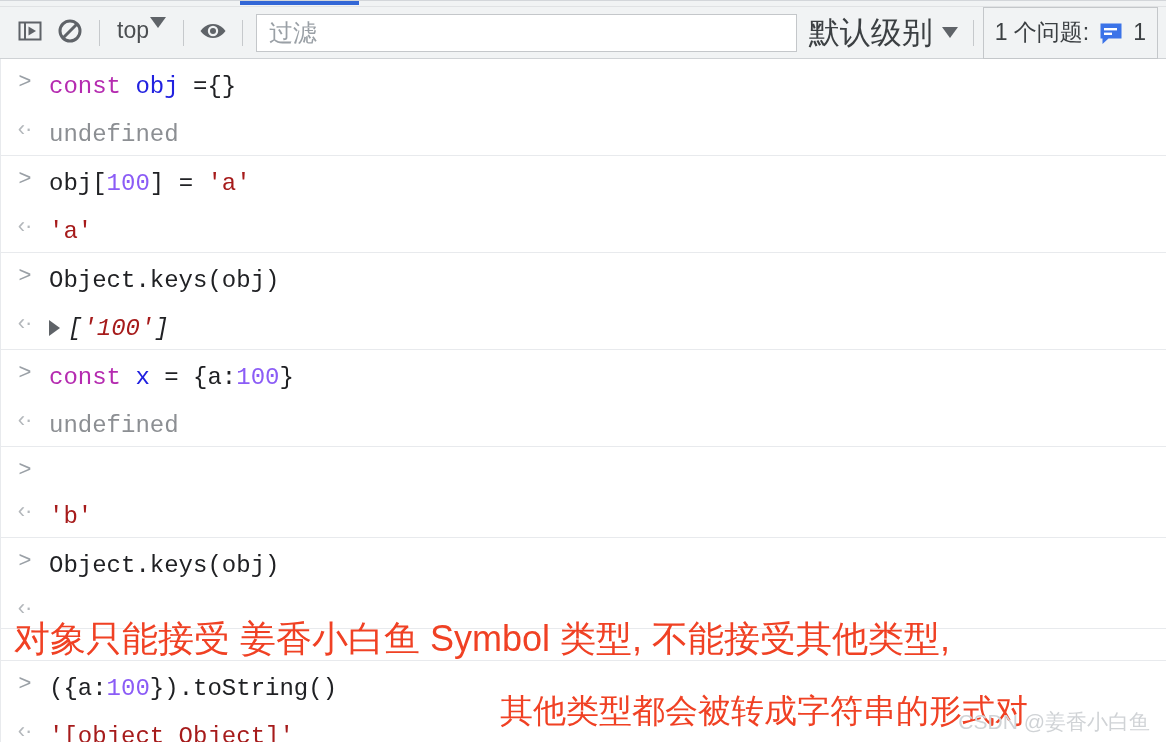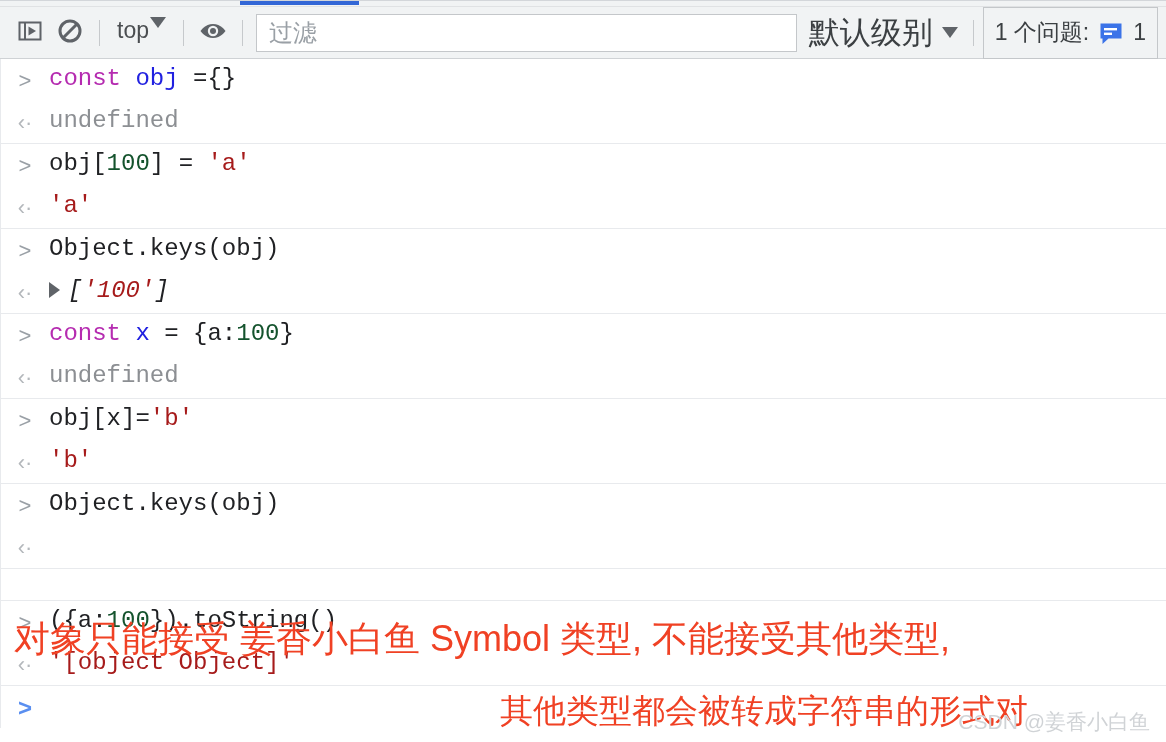--- a/index.html
+++ b/index.html
@@ -164,38 +164,38 @@
     justify-content: center;
     padding-top: 2px;
     color: #a8abaf;
     font-size: 22px;
     font-family: "Liberation Sans", sans-serif;
     user-select: none;
   }
   .gutter.in  { color: #9aa0a6; }
   .gutter.out { color: #b4b8bc; }
   .gutter.prompt-active { color: #5a8ff0; font-weight: bold; font-size: 24px; }
-  .content { flex: 1 1 auto; padding-right: 12px; white-space: pre-wrap; }
+  .content { flex: 1 1 auto; padding-right: 12px; white-space: pre-wrap; margin-top: 8px; }
 
   .tri {
     display: inline-block;
     width: 0; height: 0;
     border-top: 8px solid transparent;
     border-bottom: 8px solid transparent;
     border-left: 11px solid #5f6368;
     margin-right: 8px;
     position: relative;
     top: 1px;
     cursor: pointer;
   }
 
   
   .t-kw     { color: #b52bb0; }
   .t-var    { color: #2121e0; }
-  .t-num    { color: #14532d; }
+  .t-num    { color: #8b5cf6; }
   .t-str    { color: #a61b1b; }
   .t-plain  { color: #202124; }
   .t-undef  { color: #8c8f93; text-align: center; }
   .t-italic { font-style: italic; text-align: center; }
   .t-count  { color: #5f6368; font-style: italic; }
   .t-brkt   { color: #202124; font-style: italic; }
 
   
   .annot {
     position: absolute;
@@ -326,21 +326,20 @@
       <div class="row sep-top">
         <div class="gutter in">&gt;</div>
         <div class="content"><span class="t-kw">const </span><span class="t-var">x </span><span class="t-plain">= {a:</span><span class="t-num">100</span><span class="t-plain">}</span></div>
       </div>
       <div class="row">
         <div class="gutter out">‹·</div>
         <div class="content"><span class="t-undef">undefined</span></div>
       </div>
       <div class="row sep-top">
         <div class="gutter in">&gt;</div>
-        <div class="content"><span class="t-plain">obj[x]=</span><span class="t-str">'b'</span></div>
       </div>
       <div class="row">
         <div class="gutter out">‹·</div>
         <div class="content"><span class="t-str">'b'</span></div>
       </div>
       <div class="row sep-top">
         <div class="gutter in">&gt;</div>
         <div class="content"><span class="t-plain">Object.keys(obj)</span></div>
       </div>
       <div class="row">

